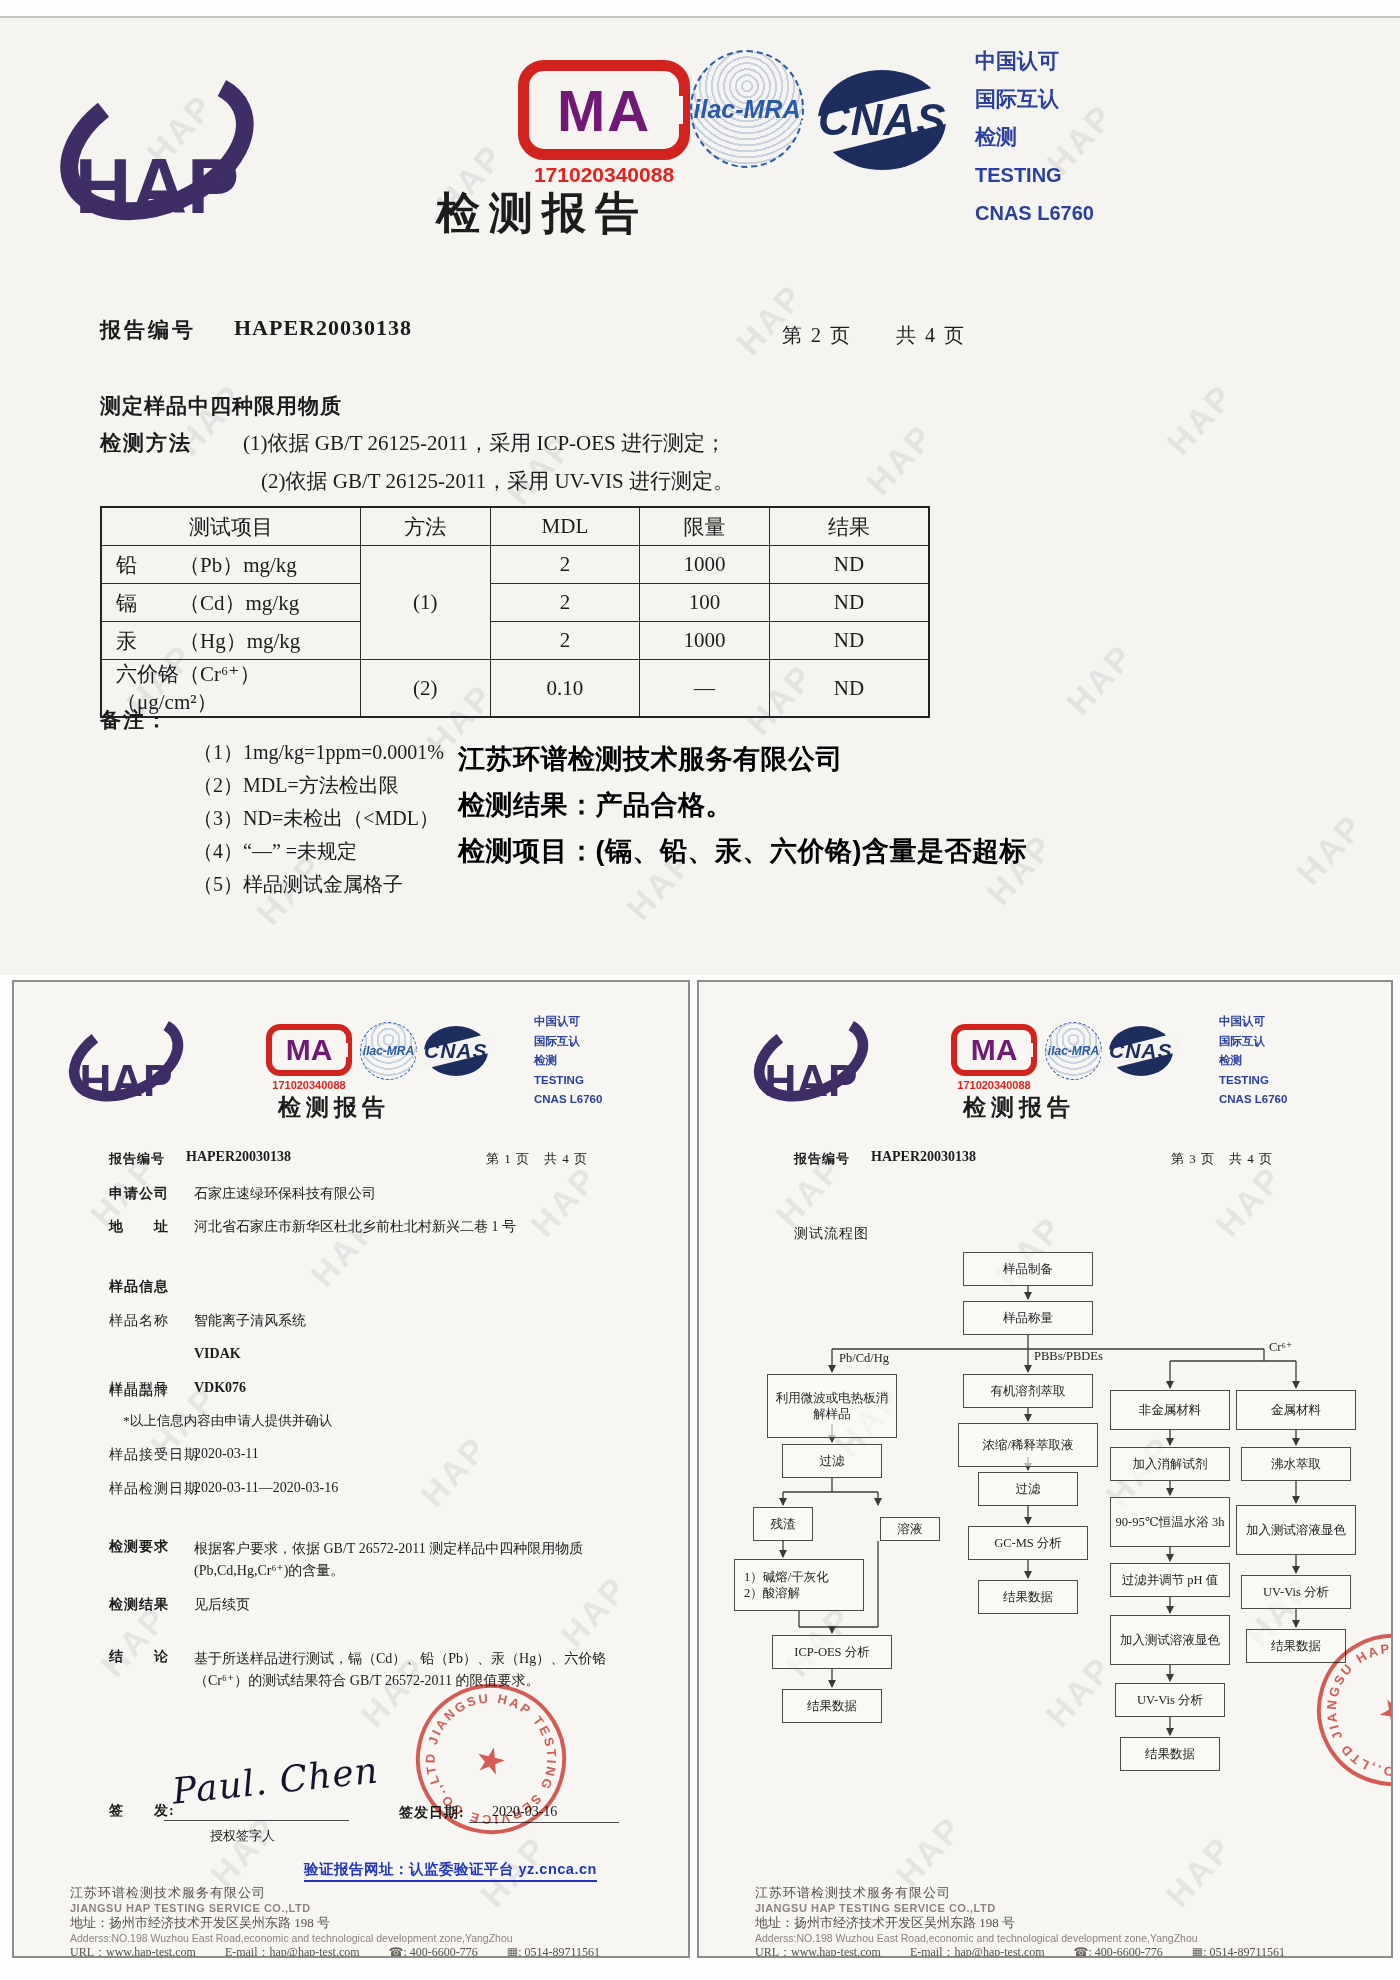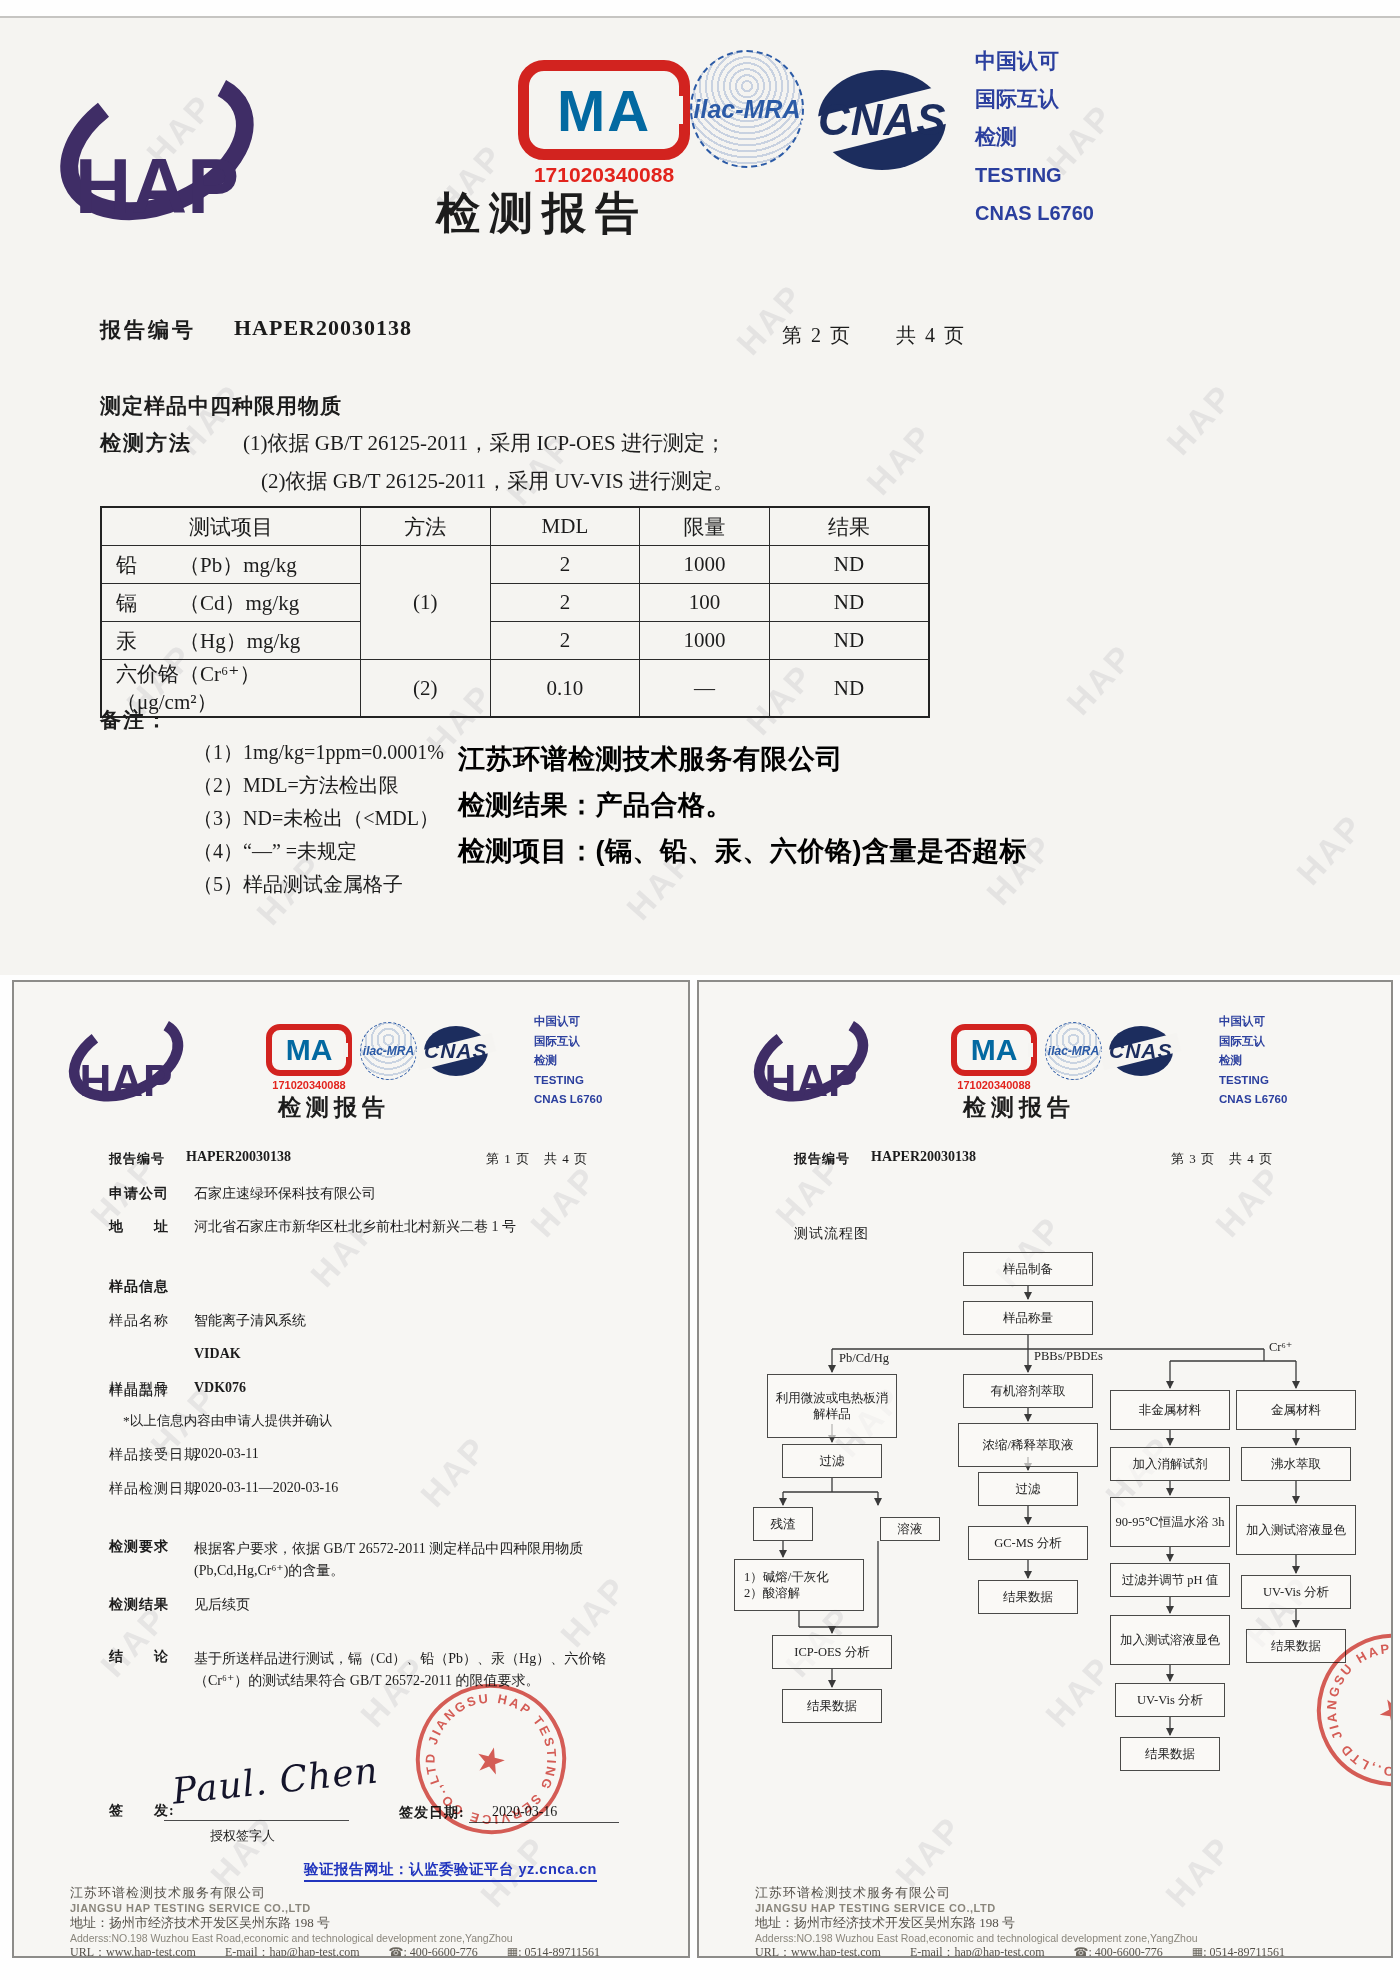--- a/index.html
+++ b/index.html
@@ -8,21 +8,21 @@
   .abs{position:absolute;}
   .topline{position:absolute;left:0;top:16px;width:1400px;height:2px;background:#c6c5c2;}
   .top-paper{position:absolute;left:0;top:18px;width:1400px;height:957px;background:#f5f4f1;}
 
   
   .wm-layer{position:absolute;inset:0;overflow:hidden;pointer-events:none;}
   .wm{position:absolute;font:bold 34px "Liberation Sans",sans-serif;color:rgba(118,116,132,0.13);transform:rotate(-48deg);letter-spacing:3px;}
 
   
   .haplogo{position:absolute;}
-  .cma{position:absolute;border:solid #d2231f;border-radius:16px;display:flex;align-items:center;justify-content:center;color:#0369a1;font-family:"Liberation Sans",sans-serif;font-weight:bold;background:transparent;box-sizing:border-box;}
+  .cma{position:absolute;border:solid #d2231f;border-radius:16px;display:flex;align-items:center;justify-content:center;color:#701a75;font-family:"Liberation Sans",sans-serif;font-weight:bold;background:transparent;box-sizing:border-box;}
   .cma:after{content:"";position:absolute;right:-4px;top:32%;height:36%;width:8px;background:#f5f4f1;}
   .cma-lg{left:518px;top:60px;width:172px;height:100px;border-width:11px;font-size:58px;letter-spacing:2px;border-radius:26px;}
   .certno{position:absolute;color:#e2241d;font-family:"Liberation Sans",sans-serif;font-weight:bold;text-align:center;}
   .certno-lg{left:518px;top:163px;width:172px;font-size:21px;}
   .ilac{position:absolute;border-radius:50%;border:2px dashed #2b5aa6;display:flex;align-items:center;justify-content:center;color:#2b5aa6;font-family:"Liberation Sans",sans-serif;font-weight:bold;font-style:italic;background:
     repeating-radial-gradient(circle at 50% 30%, rgba(43,90,166,0) 0 4px, rgba(43,90,166,0.22) 4px 6px);box-sizing:border-box;}
   .ilac-lg{left:690px;top:50px;width:114px;height:118px;font-size:25px;}
   .cnas{position:absolute;display:flex;align-items:center;justify-content:flex-start;}
   .cnas .disc{position:absolute;inset:0;border-radius:50%;background:#1c2d5e;}
   .cnas .band{position:absolute;left:-12%;width:124%;height:38%;top:31%;background:#f5f4f1;transform:rotate(-14deg);}

